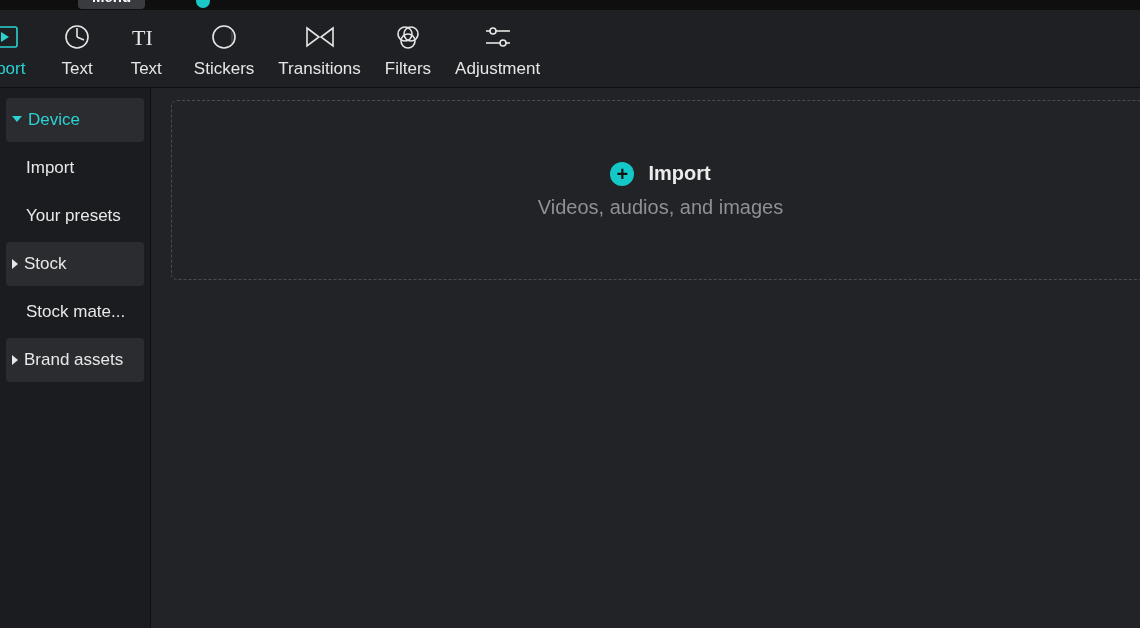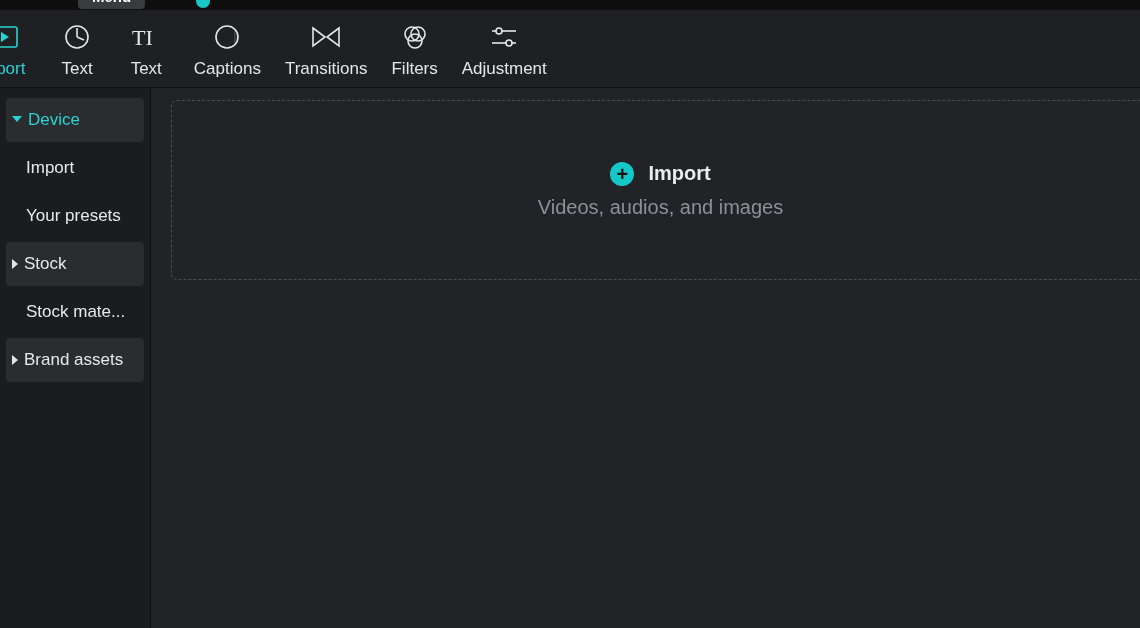--- a/index.html
+++ b/index.html
@@ -143,21 +143,21 @@
     <div class="tlabel">Text</div>
   </div>
 
   <div class="tool">
     <div class="ticon">
       <svg width="26" height="26" viewBox="0 0 26 26">
           <circle cx="13" cy="13" r="11"></circle>
           <path d="M20 6 A11 11 0 0 1 20 20" fill="#e6e6e6" stroke="none" opacity="0.15"></path>
         </svg>
     </div>
-    <div class="tlabel">Captions</div>
+    <div class="tlabel">Stickers</div>
   </div>
 
 
   <div class="tool">
     <div class="ticon">
       <svg width="30" height="22" viewBox="0 0 30 22">
           <polygon points="2,2 14,11 2,20"></polygon>
           <polygon points="28,2 16,11 28,20"></polygon>
         </svg>
     </div>

